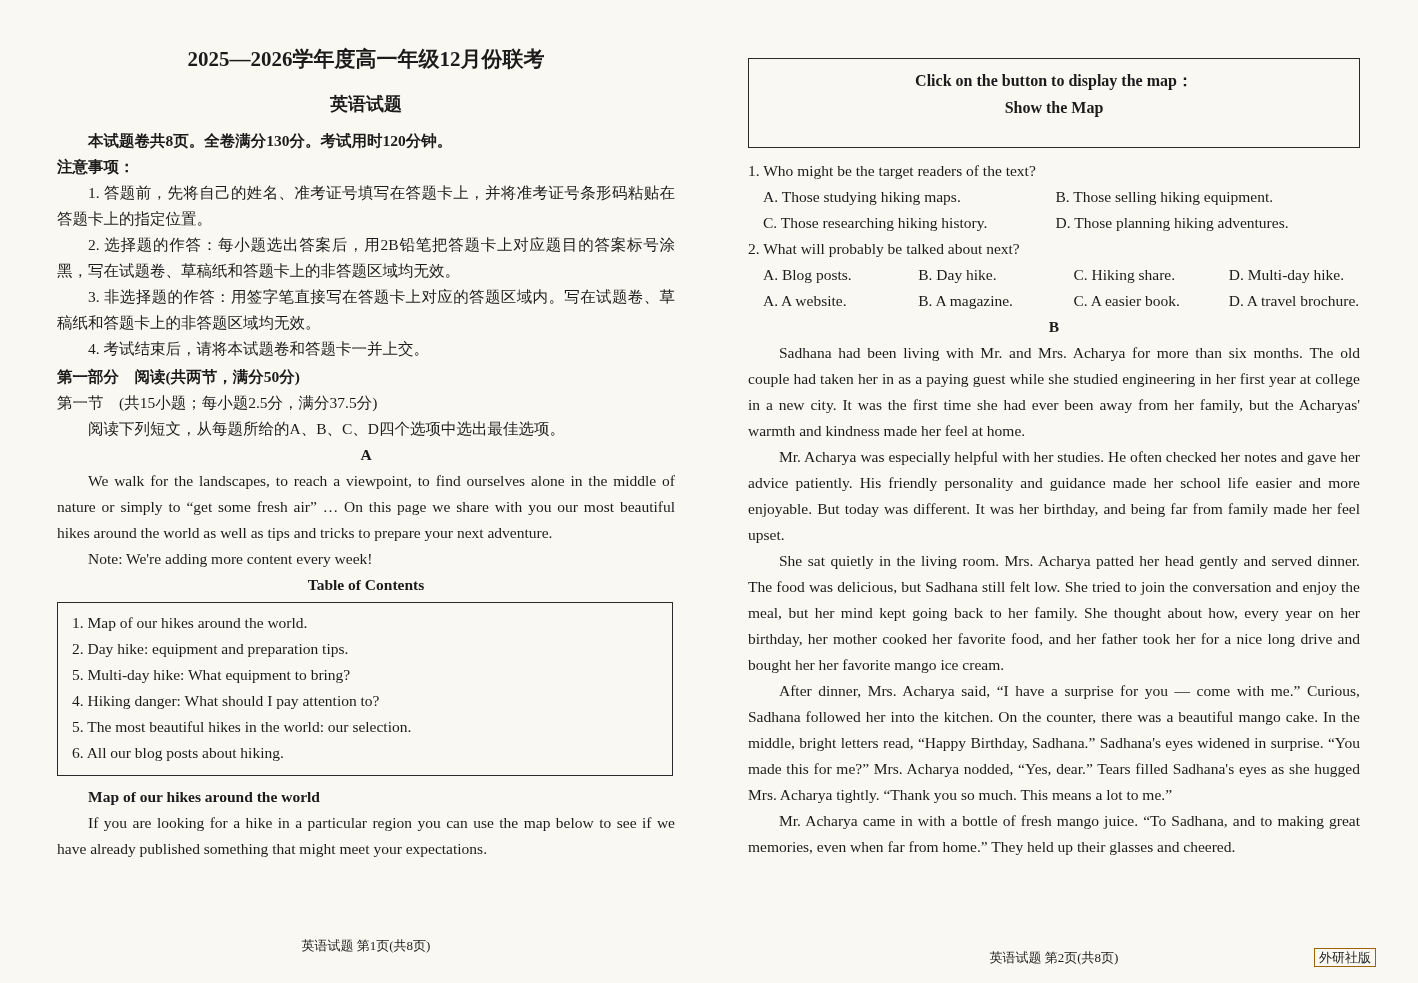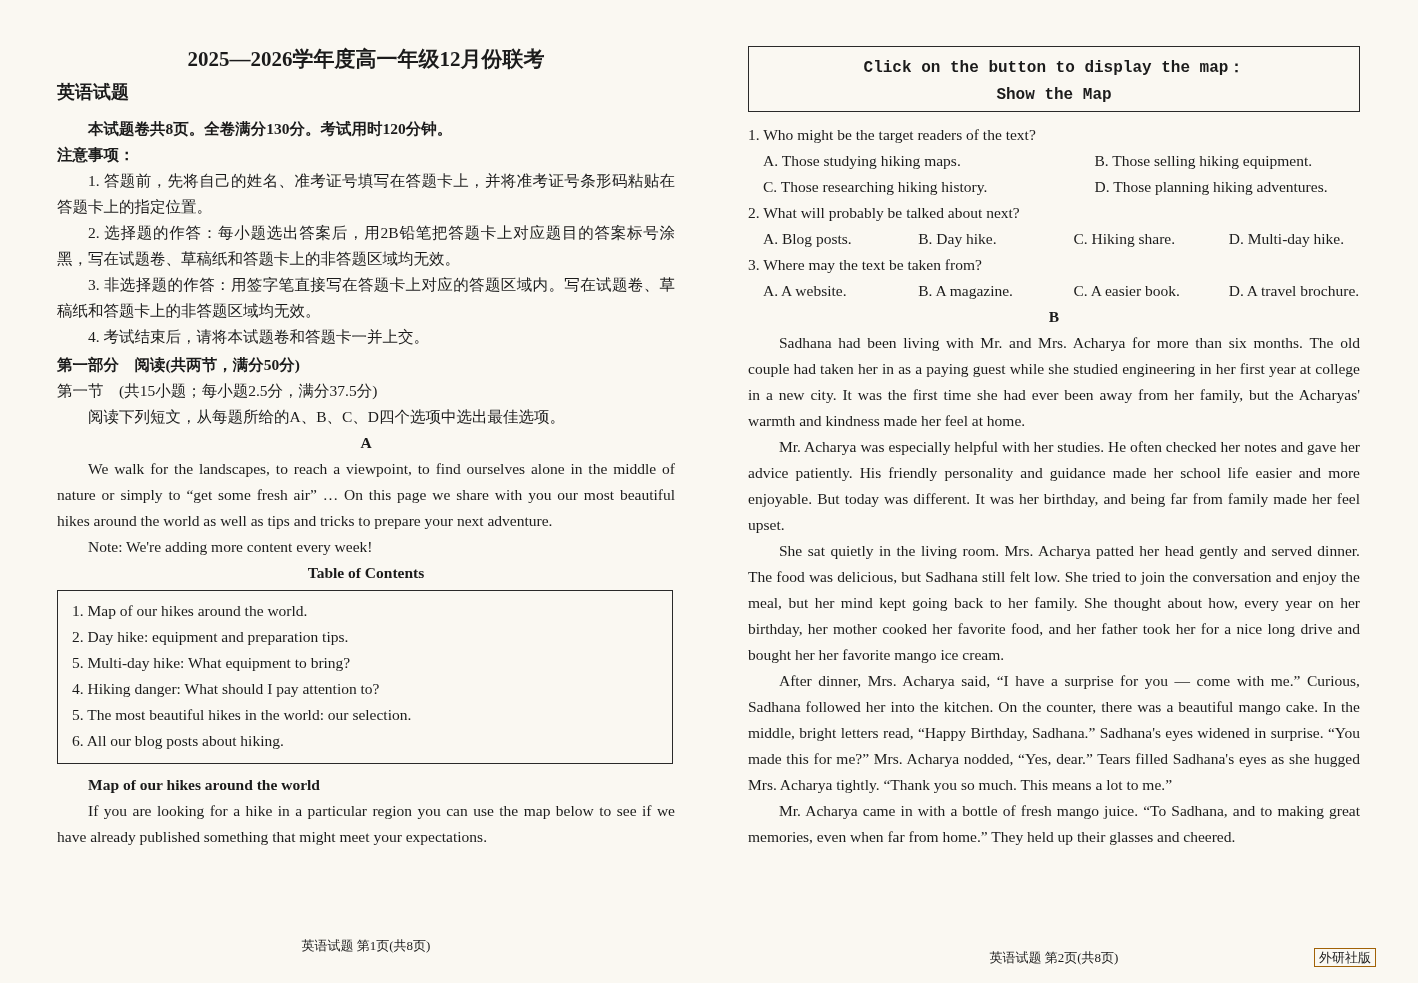--- a/index.html
+++ b/index.html
@@ -7,32 +7,32 @@
     background:#f7f5ef;
     font-family:"Liberation Serif","DejaVu Serif",serif;
     color:#1b1b1b;
   }
   .sheet { width:1418px; height:983px; display:flex; overflow:hidden; background:#faf8f2; }
   .page { box-sizing:border-box; display:flex; flex-direction:column; }
   .page-left  { width:709px; padding:38px 34px 28px 57px; }
   .page-right { width:709px; padding:46px 58px 16px 39px; }
   p { margin:0; font-size:15.5px; line-height:26px; }
   .title    { margin:6px 0 4px; font-size:21px; line-height:30px; text-align:center; font-weight:bold; }
-  .subtitle { margin:0 0 10px;  font-size:18px; line-height:28px; text-align:left; font-weight:bold; }
+  .subtitle { margin:12px 0 10px;  font-size:18px; line-height:28px; text-align:center; font-weight:bold; }
   .bold   { font-weight:bold; }
   .center { text-align:center; }
   .indent { text-indent:2em; }
   .just   { text-align:justify; }
   .toc-box { border:1.5px solid #2a2a2a; padding:7px 14px 9px; margin:4px 2px 8px 0; }
   .toc-box p { line-height:26px; }
-  .map-box { border:1.5px solid #2a2a2a; padding:8px 6px 2px; margin:0 0 10px;font-family:Liberation Mono, monospace; }
+  .map-box { border:1.5px solid #2a2a2a; padding:8px 6px 26px; margin:12px 0 10px; }
   .map-box p { font-size:16px; line-height:27px; }
   .question .stem { line-height:26px; }
   .opt-row { display:grid; padding-left:15px; line-height:26px; font-size:15.5px; }
-  .cols-2 { grid-template-columns:49% 1fr;gap:39px; }
+  .cols-2 { grid-template-columns:49% 1fr; }
   .cols-4 { grid-template-columns:repeat(4,1fr);gap:24px; }
   .footer { margin-top:auto; padding-top:6px; text-align:center; font-size:13px; line-height:18px; }
   .footer-right { position:relative; }
   .publisher { position:absolute; right:-16px; bottom:0; font-size:13px; border:1px solid #a16207; padding:0 4px; line-height:17px; }
   .sec-gap { margin-top:2px; }
 </style>
 </head>
 <body>
 
 <div class="sheet">
@@ -95,21 +95,20 @@
       <p class="stem">2. What will probably be talked about next?</p>
       <div class="opt-row cols-4">
         <span>A. Blog posts.</span>
         <span>B. Day hike.</span>
         <span>C. Hiking share.</span>
         <span>D. Multi-day hike.</span>
       </div>
     </div>
 
     <div class="question">
-      <p class="stem">3. Where may the text be taken from?</p>
       <div class="opt-row cols-4">
         <span>A. A website.</span>
         <span>B. A magazine.</span>
         <span>C. A easier book.</span>
         <span>D. A travel brochure.</span>
       </div>
     </div>
 
     <p class="center bold">B</p>
     <p class="indent just">Sadhana had been living with Mr. and Mrs. Acharya for more than six months. The old couple had taken her in as a paying guest while she studied engineering in her first year at college in a new city. It was the first time she had ever been away from her family, but the Acharyas' warmth and kindness made her feel at home.</p>

